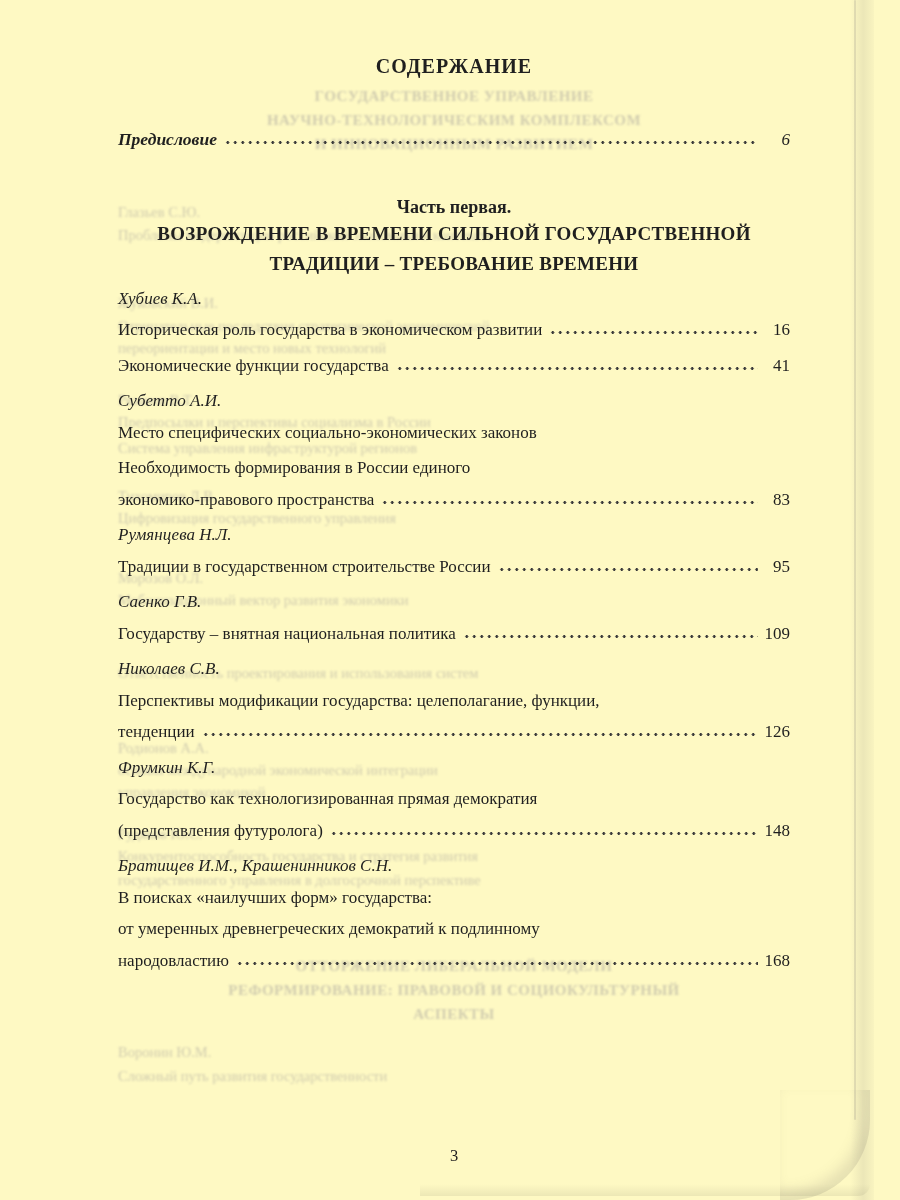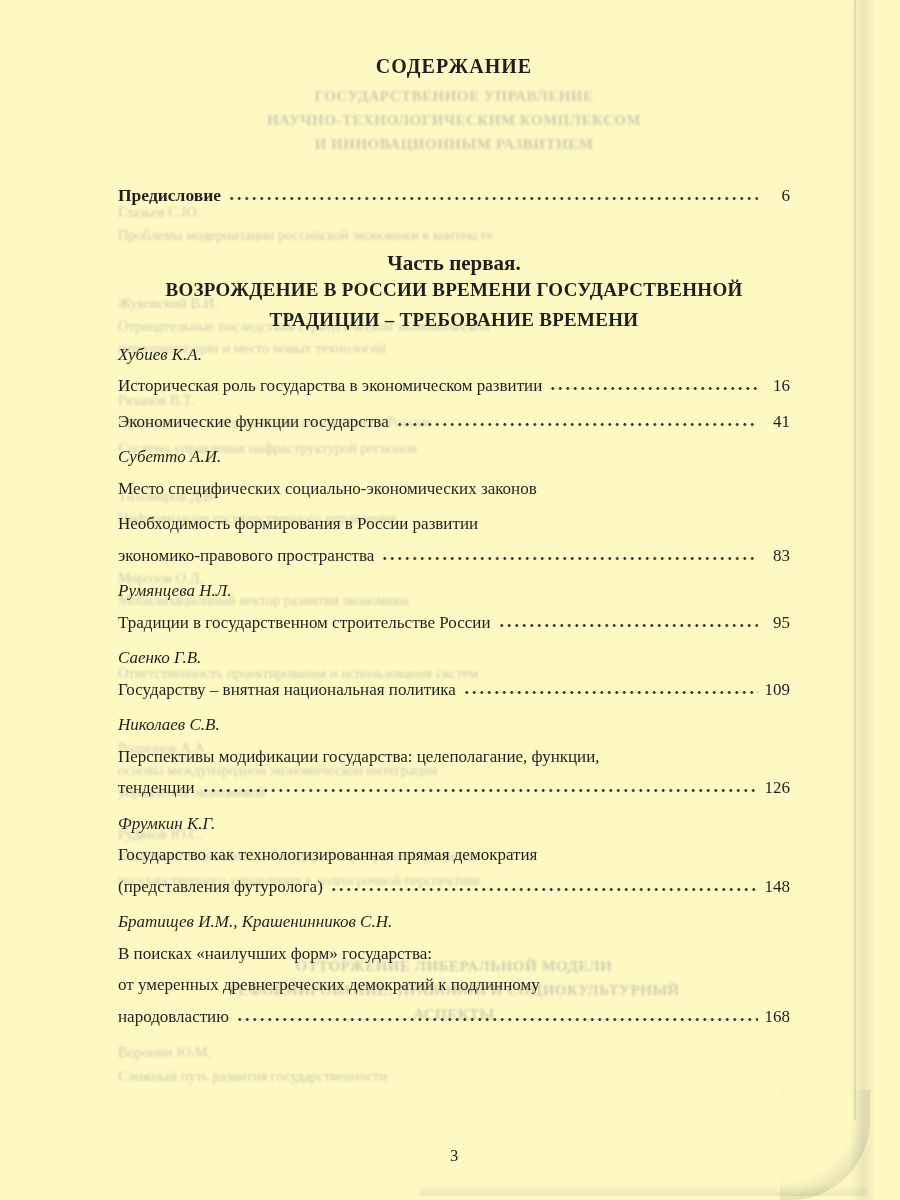--- a/index.html
+++ b/index.html
@@ -63,21 +63,21 @@
     letter-spacing: 1px;
   }
   .entry-line {
     display: flex;
     align-items: baseline;
     font-size: 17px;
     line-height: 31.5px;
   }
   .line-text { white-space: nowrap; }
   .bold { font-weight: bold; }
-  .preface { margin-top: 100px; }
+  .preface { margin-top: 44px; font-style: italic; }
   .preface .line-text { font-size: 17.5px; }
   .dots {
     flex: 1 1 auto;
     height: 5px;
     margin: 0 4px 0 7px;
     background-image: radial-gradient(circle, #3a3a3a 1.25px, rgba(0,0,0,0) 1.7px);
     background-size: 7.5px 5px;
     background-repeat: repeat-x;
     background-position: left bottom;
     min-width: 20px;
@@ -86,21 +86,21 @@
     min-width: 28px;
     text-align: right;
     font-size: 17px;
   }
   .part {
     margin-top: 16px;
     text-align: center;
     font-weight: bold;
   }
   .part .kicker {
-    font-size: 21px;
+    font-size: 18px;
     line-height: 24px;
     margin-top: 39px;
   }
   .part .ptitle {
     font-size: 19px;
     line-height: 30px;
     letter-spacing: 0.3px;
   }
   .entries { }
   .toc-entry { margin-top: 4px; }
@@ -206,21 +206,21 @@
       <h1 class="contents-title">СОДЕРЖАНИЕ</h1>
 
       <div class="entry-line preface">
         <span class="line-text bold">Предисловие</span>
         <span class="dots"></span>
         <span class="page-ref">6</span>
       </div>
 
       <div class="part">
         <div class="kicker">Часть первая.</div>
-        <div class="ptitle">ВОЗРОЖДЕНИЕ В РОССИИ ВРЕМЕНИ ГОСУДАРСТВЕННОЙ</div>
+        <div class="ptitle">ВОЗРОЖДЕНИЕ В ВРЕМЕНИ СИЛЬНОЙ ГОСУДАРСТВЕННОЙ</div>
         <div class="ptitle">ТРАДИЦИИ – ТРЕБОВАНИЕ ВРЕМЕНИ</div>
       </div>
 
       <div class="entries">
           <div class="toc-entry">
             <div class="entry-author">Хубиев К.А.</div>
             <div class="entry-line">
               <span class="line-text">Историческая роль государства в экономическом развитии</span>
               <span class="dots"></span>
               <span class="page-ref">16</span>
@@ -234,21 +234,21 @@
             </div>
           </div>
           <div class="toc-entry">
             <div class="entry-author">Субетто А.И.</div>
             <div class="entry-line">
               <span class="line-text">Место специфических социально-экономических законов</span>
             </div>
           </div>
           <div class="toc-entry">
             <div class="entry-line">
-              <span class="line-text">Необходимость формирования в России развитии</span>
+              <span class="line-text">Необходимость формирования в России единого</span>
             </div>
             <div class="entry-line">
               <span class="line-text">экономико-правового пространства</span>
               <span class="dots"></span>
               <span class="page-ref">83</span>
             </div>
           </div>
           <div class="toc-entry">
             <div class="entry-author">Румянцева Н.Л.</div>
             <div class="entry-line">

